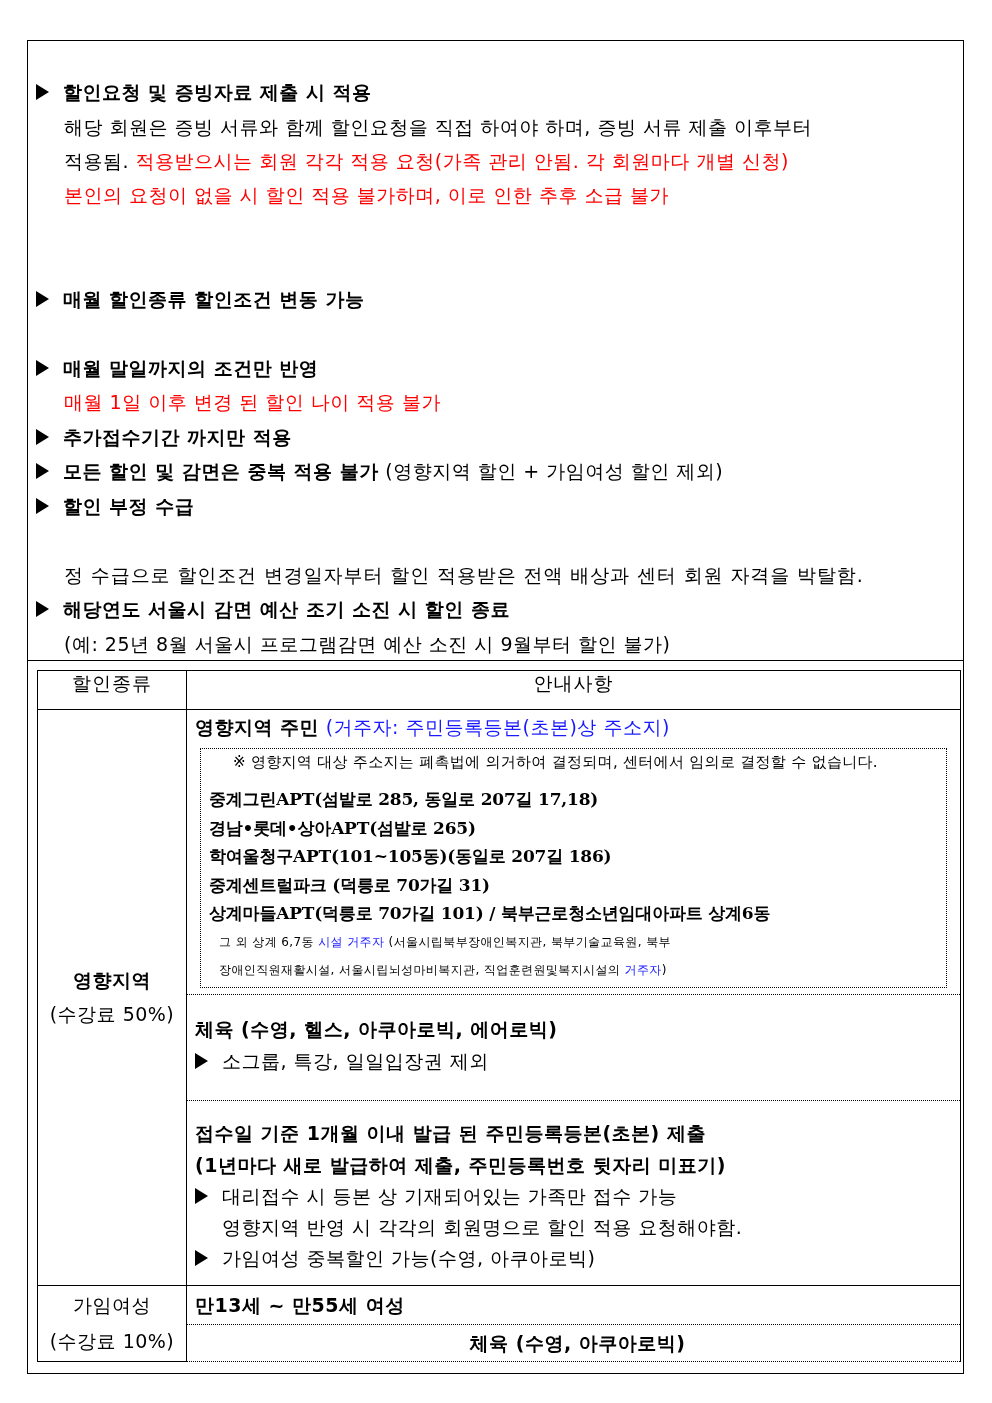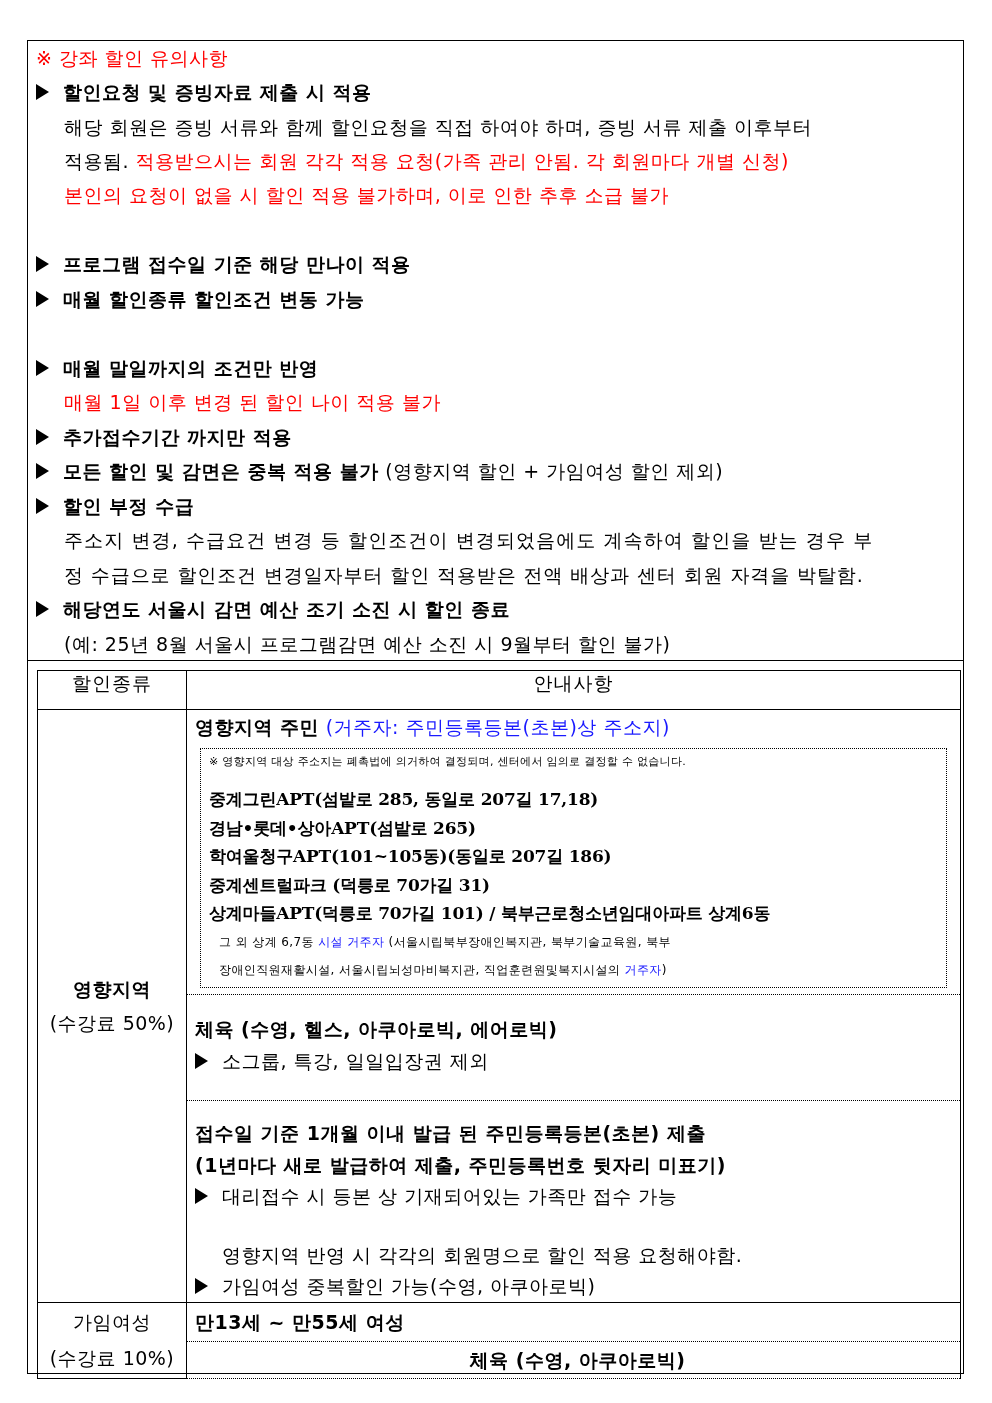--- a/index.html
+++ b/index.html
@@ -13,51 +13,48 @@
   .ind { left:36px; }
   .tri { display:inline-block; width:0; height:0; border-top:8px solid transparent; border-bottom:8px solid transparent; border-left:13px solid #000; margin-right:14px; vertical-align:-1px; }
   .divider { position:absolute; left:0; top:619px; width:100%; border-top:1px solid #000; }
   table.guide { position:absolute; left:9px; top:629px; width:924px; border-collapse:collapse; table-layout:fixed; }
   table.guide td, table.guide th { border:1px solid #000; padding:0; vertical-align:top; font-size:19px; }
   th.hd { font-weight:normal; height:38px; text-align:center; vertical-align:middle; letter-spacing:1px; }
   .cat { text-align:center; vertical-align:middle !important; line-height:34px; letter-spacing:0.5px; }
   .cell { position:relative; }
   .row { padding-left:8px; line-height:30px; white-space:nowrap; letter-spacing:0.5px; }
   .addr-box { margin:10px 13px 6px 13px; border:1px dotted #000; padding:2px 0 2px 8px; }
-  .addr-box .small { font-size:11px; line-height:22px; letter-spacing:0.3px; }
+  .addr-box .small { font-size:15px; line-height:22px; letter-spacing:0.3px;margin-left:24px; }
   .addr-box .addr { font-family:"DejaVu Serif", serif; font-weight:bold; font-size:17px; line-height:28.5px; letter-spacing:-0.2px; }
   .addr-box .plain { font-size:12px; line-height:28.5px; white-space:nowrap; letter-spacing:0.4px;margin-left:10px; }
   .sm-tri { display:inline-block; width:0; height:0; border-top:8px solid transparent; border-bottom:8px solid transparent; border-left:13px solid #000; margin-right:14px; vertical-align:-1px; }
 </style>
 </head>
 <body>
 
 <div class="outer">
   <div class="notes">
-    <div class="line red" style="top:0px; left:8px;">※ 강좌 할인 유의사항</div>
 
     <div class="line bold" style="top:34px;"><span class="tri"></span><span>할인요청 및 증빙자료 제출 시 적용</span></div>
     <div class="line ind" style="top:69px;">해당 회원은 증빙 서류와 함께 할인요청을 직접 하여야 하며, 증빙 서류 제출 이후부터</div>
     <div class="line ind" style="top:103px;"><span>적용됨. </span><span class="red">적용받으시는 회원 각각 적용 요청(가족 관리 안됨. 각 회원마다 개별 신청)</span></div>
     <div class="line ind red" style="top:137px;">본인의 요청이 없을 시 할인 적용 불가하며, 이로 인한 추후 소급 불가</div>
 
 
-    <div class="line bold" style="top:206px;"><span class="tri"></span><span>프로그램 접수일 기준 해당 만나이 적용</span></div>
 
     <div class="line bold" style="top:241px;"><span class="tri"></span><span>매월 할인종류 할인조건 변동 가능</span></div>
 
     <div class="line bold" style="top:310px;"><span class="tri"></span><span>매월 말일까지의 조건만 반영</span></div>
     <div class="line ind red" style="top:344px;">매월 1일 이후 변경 된 할인 나이 적용 불가</div>
 
     <div class="line bold" style="top:379px;"><span class="tri"></span><span>추가접수기간 까지만 적용</span></div>
 
     <div class="line" style="top:413px;"><span class="tri"></span><span class="bold">모든 할인 및 감면은 중복 적용 불가</span><span> (영향지역 할인 + 가임여성 할인 제외)</span></div>
 
     <div class="line bold" style="top:448px;"><span class="tri"></span><span>할인 부정 수급</span></div>
-    <div class="line ind" style="top:482px; letter-spacing:1.1px;">주소지 변경, 수급요건 변경 등 할인조건이 변경되었음에도 계속하여 할인을 받는 경우 부</div>
     <div class="line ind" style="top:517px; letter-spacing:0.9px;">정 수급으로 할인조건 변경일자부터 할인 적용받은 전액 배상과 센터 회원 자격을 박탈함.</div>
 
     <div class="line bold" style="top:551px;"><span class="tri"></span><span>해당연도 서울시 감면 예산 조기 소진 시 할인 종료</span></div>
     <div class="line ind" style="top:586px;">(예: 25년 8월 서울시 프로그램감면 예산 소진 시 9월부터 할인 불가)</div>
   </div>
 
   <div class="divider"></div>
 
   <table class="guide">
     <colgroup>
@@ -93,21 +90,21 @@
       <td class="cell" style="height:106px; border-top:1px dotted #000; border-bottom:1px dotted #000; padding-top:19px; box-sizing:border-box;">
         <div class="row bold">체육 (수영, 헬스, 아쿠아로빅, 에어로빅)</div>
         <div class="row" style="line-height:34px;"><span class="sm-tri"></span><span>소그룹, 특강, 일일입장권 제외</span></div>
       </td>
     </tr>
     <tr>
       <td class="cell" style="height:185px; border-top:1px dotted #000; padding-top:16px; box-sizing:border-box;">
         <div class="row bold" style="line-height:32px;">접수일 기준 1개월 이내 발급 된 주민등록등본(초본) 제출</div>
         <div class="row bold" style="line-height:32px;">(1년마다 새로 발급하여 제출, 주민등록번호 뒷자리 미표기)</div>
         <div class="row" style="line-height:31px;"><span class="sm-tri"></span><span>대리접수 시 등본 상 기재되어있는 가족만 접수 가능</span></div>
-        <div class="row" style="line-height:31px; padding-left:35px;margin-top:28px;">영향지역 반영 시 각각의 회원명으로 할인 적용 요청해야함.</div>
+        <div class="row" style="line-height:31px; padding-left:35px;">영향지역 반영 시 각각의 회원명으로 할인 적용 요청해야함.</div>
         <div class="row" style="line-height:31px;"><span class="sm-tri"></span><span>가임여성 중복할인 가능(수영, 아쿠아로빅)</span></div>
       </td>
     </tr>
     <tr>
       <td class="cat" rowspan="2" style="line-height:36px;">
         <div>가임여성</div>
         <div>(수강료 10%)</div>
       </td>
       <td class="cell" style="height:38px; border-bottom:1px dotted #000; vertical-align:middle;">
         <div class="row bold">만13세 ~ 만55세 여성</div>

